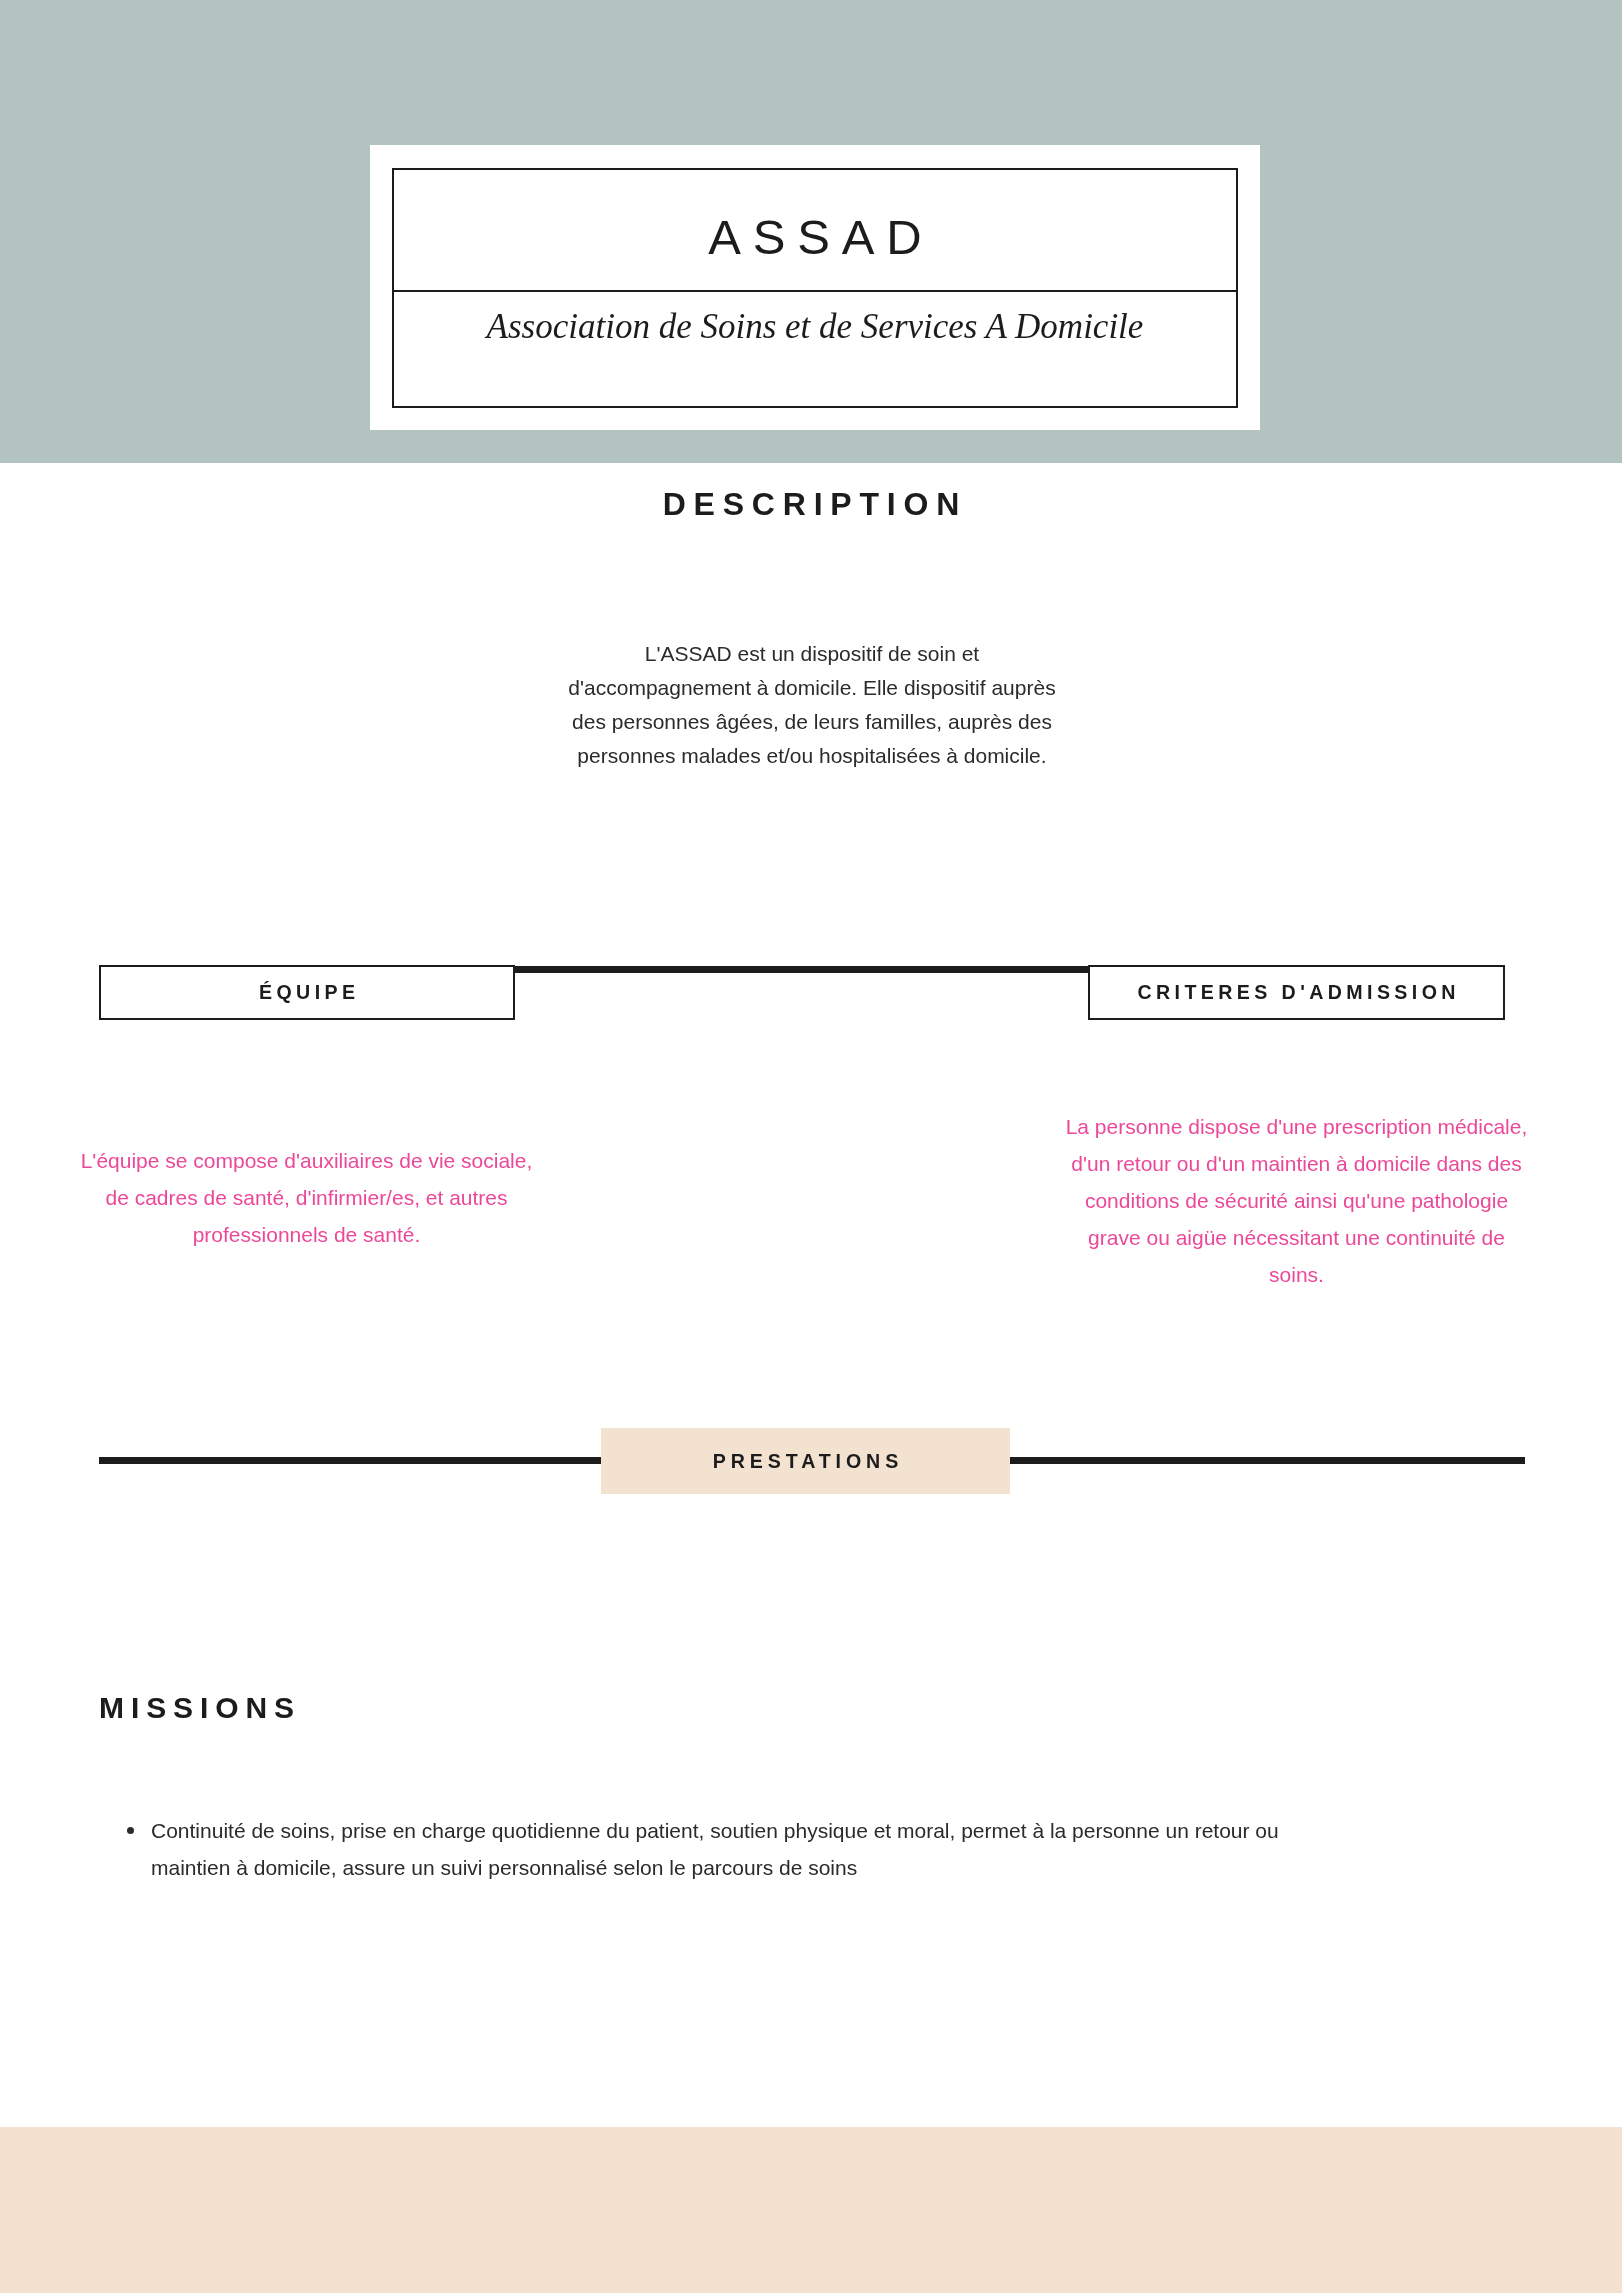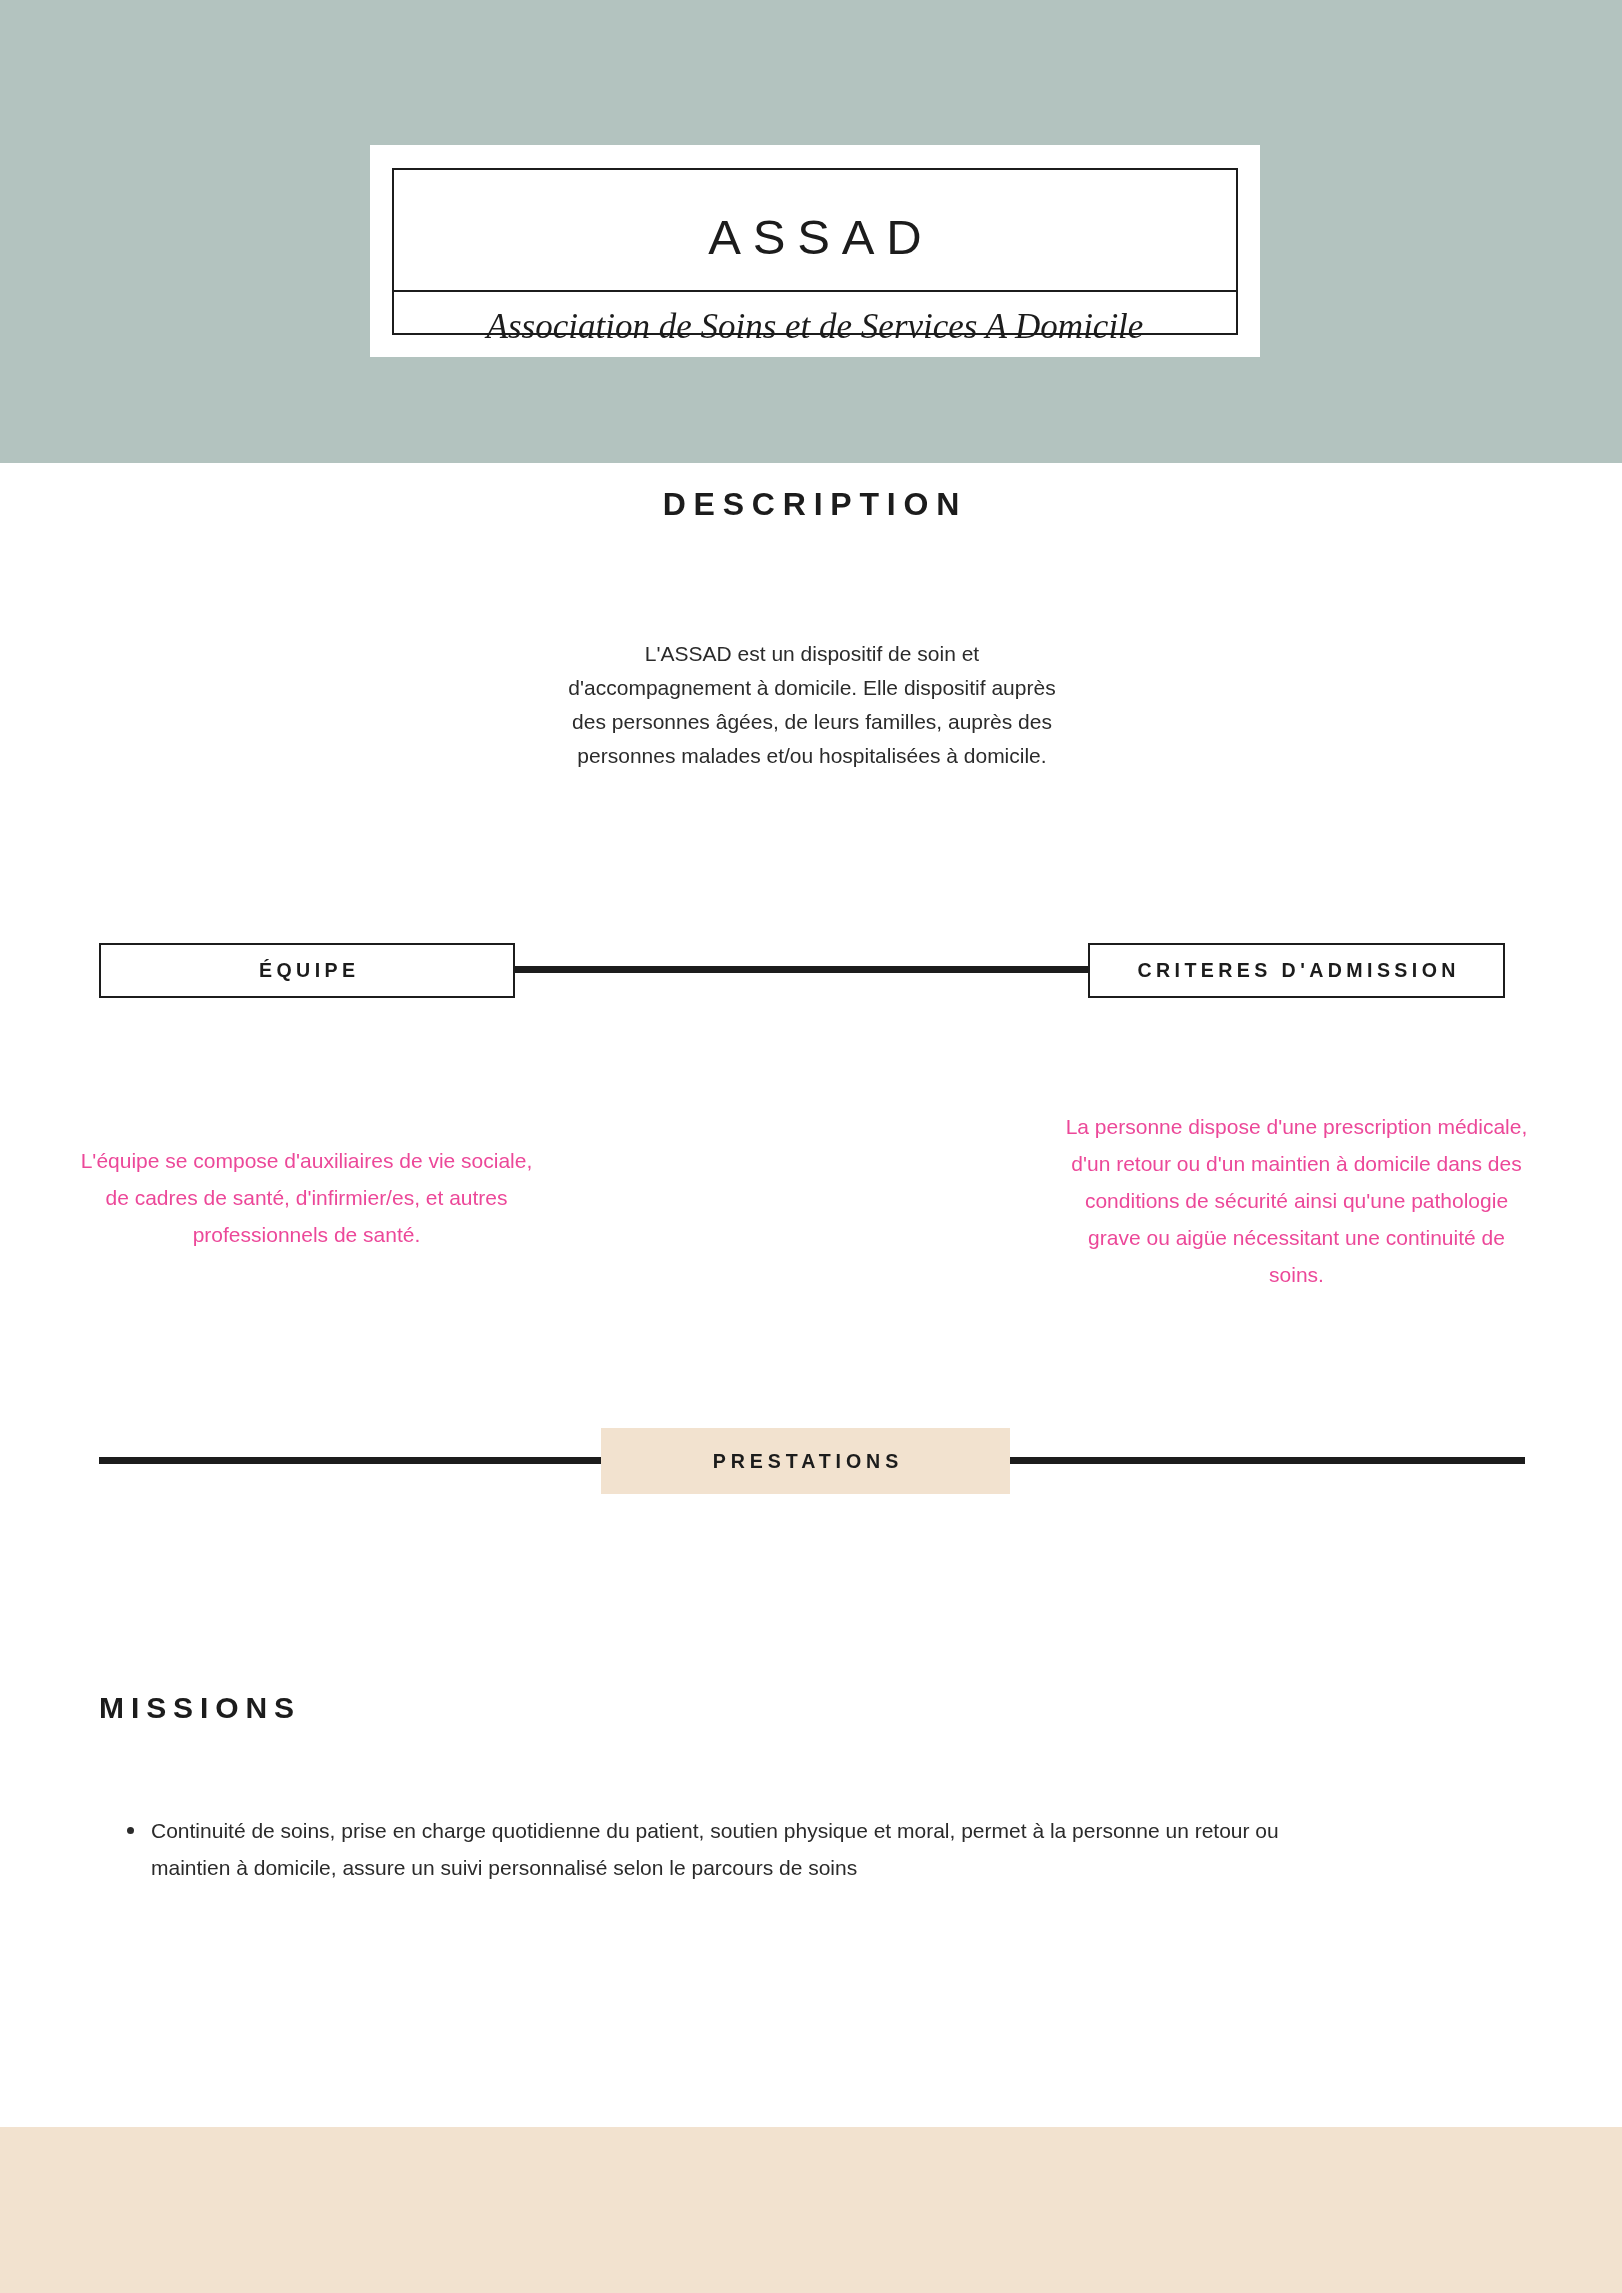--- a/index.html
+++ b/index.html
@@ -23,21 +23,21 @@
     top: 0;
     width: 1622px;
     height: 463px;
     background: #b3c3bf;
   }
   .logo-outer {
     position: absolute;
     left: 370px;
     top: 145px;
     width: 890px;
-    height: 212px;
+    height: 285px;
     background: #ffffff;
     box-sizing: border-box;
   }
   .logo-inner {
     position: absolute;
     left: 21.6px;
     top: 22.5px;
     right: 21.6px;
     bottom: 22.5px;
     border: 2px solid #1c1c1c;
@@ -107,20 +107,21 @@
     background: #ffffff;
     box-sizing: border-box;
     display: flex;
     align-items: center;
     justify-content: center;
     font-size: 19.6px;
     font-weight: bold;
     letter-spacing: 4.4px;
     text-indent: 4.4px;
     color: #1c1c1c;
+    margin-top: 22px;
   }
   #box-equipe {
     left: 99px;
     top: 943px;
     width: 416px;
     height: 55px;
   }
   #box-criteres {
     left: 1088px;
     top: 943px;

